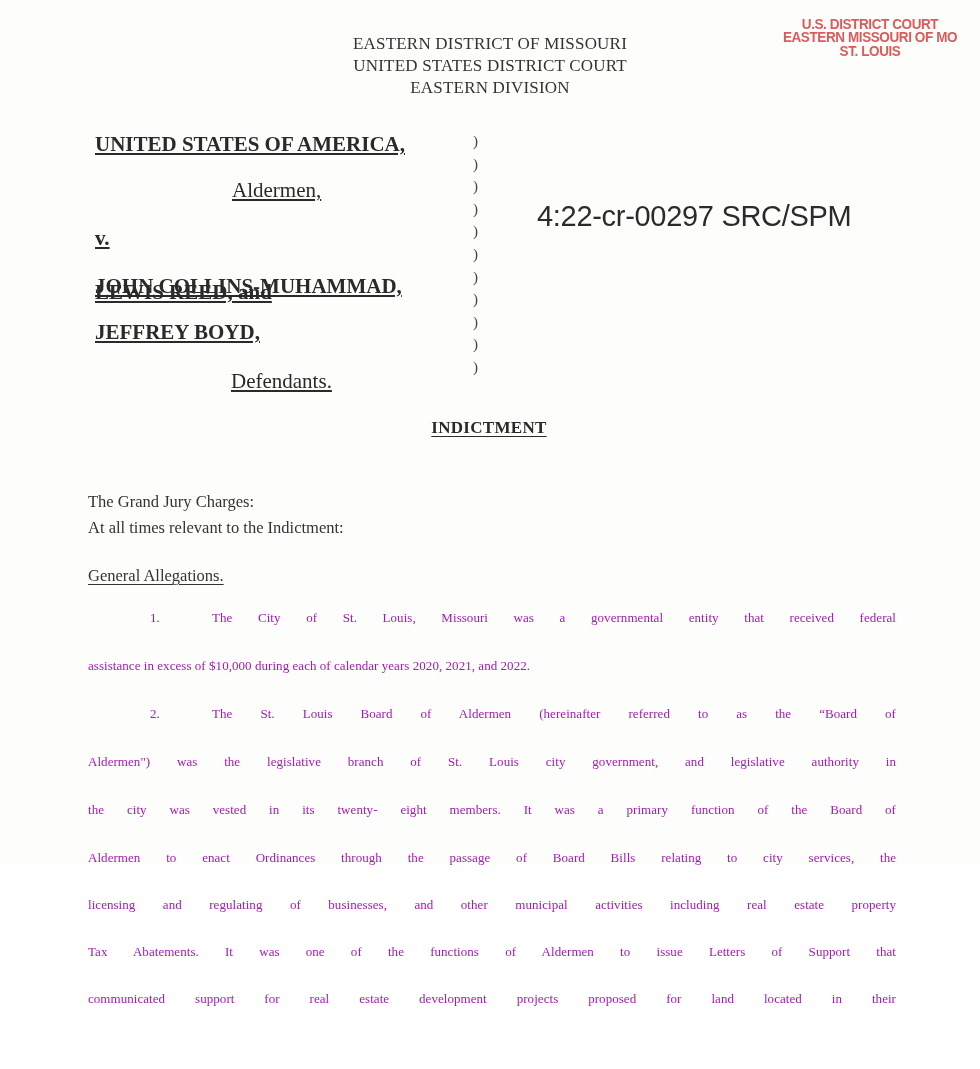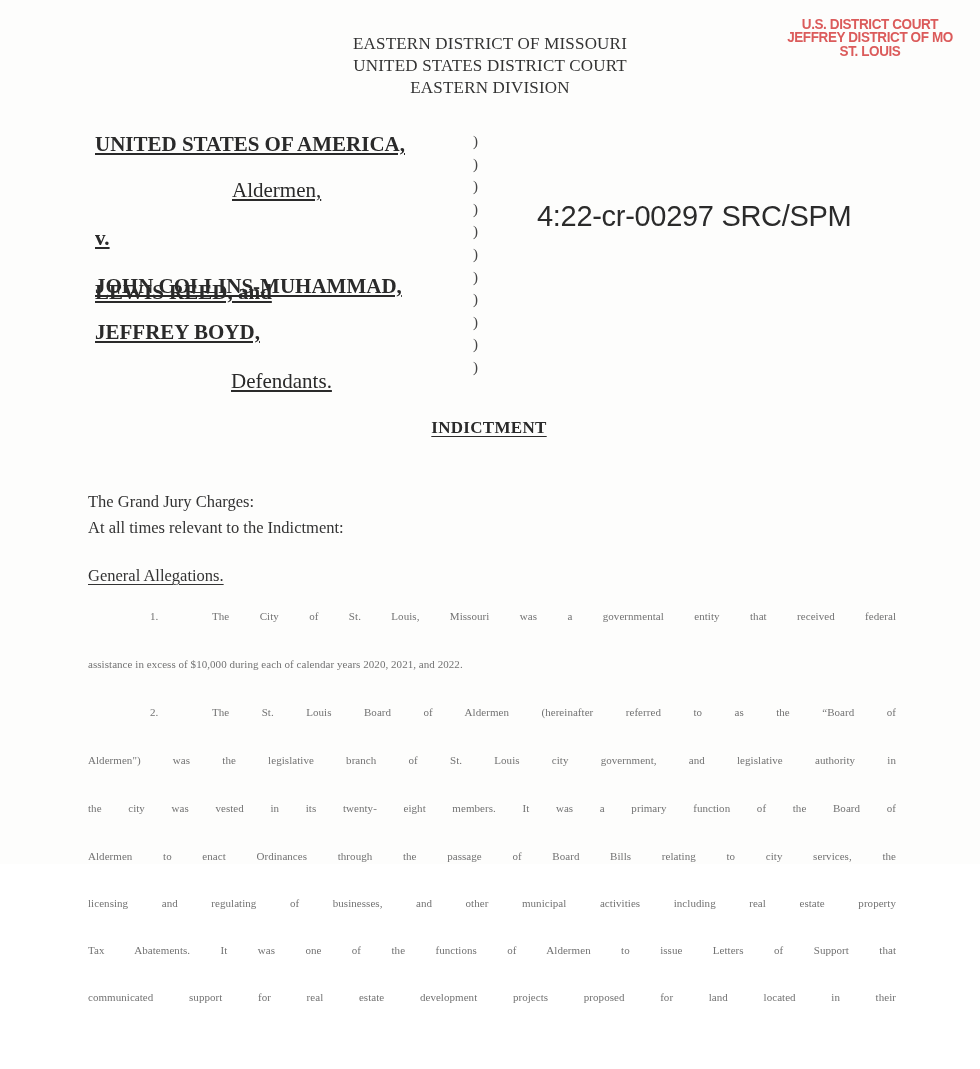--- a/index.html
+++ b/index.html
@@ -112,22 +112,22 @@
     .heading-underlined {
       font-weight: normal;
       text-decoration: underline;
       text-underline-offset: 3px;
     }
 
     .body-line {
       position: absolute;
       left: 88px;
       width: 808px;
-      font-size: 11px;
-      color: #737373;
+      font-size: 13px;
+      color: #a21caf;
       text-align: justify;
       text-align-last: justify;
       white-space: nowrap;
       letter-spacing: 0.05px;
     }
     .body-line.last {
       text-align-last: left;
     }
     .body-line.indent {
       left: 150px;
@@ -138,21 +138,21 @@
       width: 62px;
     }
   </style>
 </head>
 <body>
 
 <div class="page">
 
   <div class="stamp">
     <div>U.S. DISTRICT COURT</div>
-    <div>JEFFREY DISTRICT OF MO</div>
+    <div>EASTERN MISSOURI OF MO</div>
     <div>ST. LOUIS</div>
   </div>
 
   <div class="court-header">
     <div>EASTERN DISTRICT OF MISSOURI</div>
     <div>UNITED STATES DISTRICT COURT</div>
     <div>EASTERN DIVISION</div>
   </div>
 
   <div>

